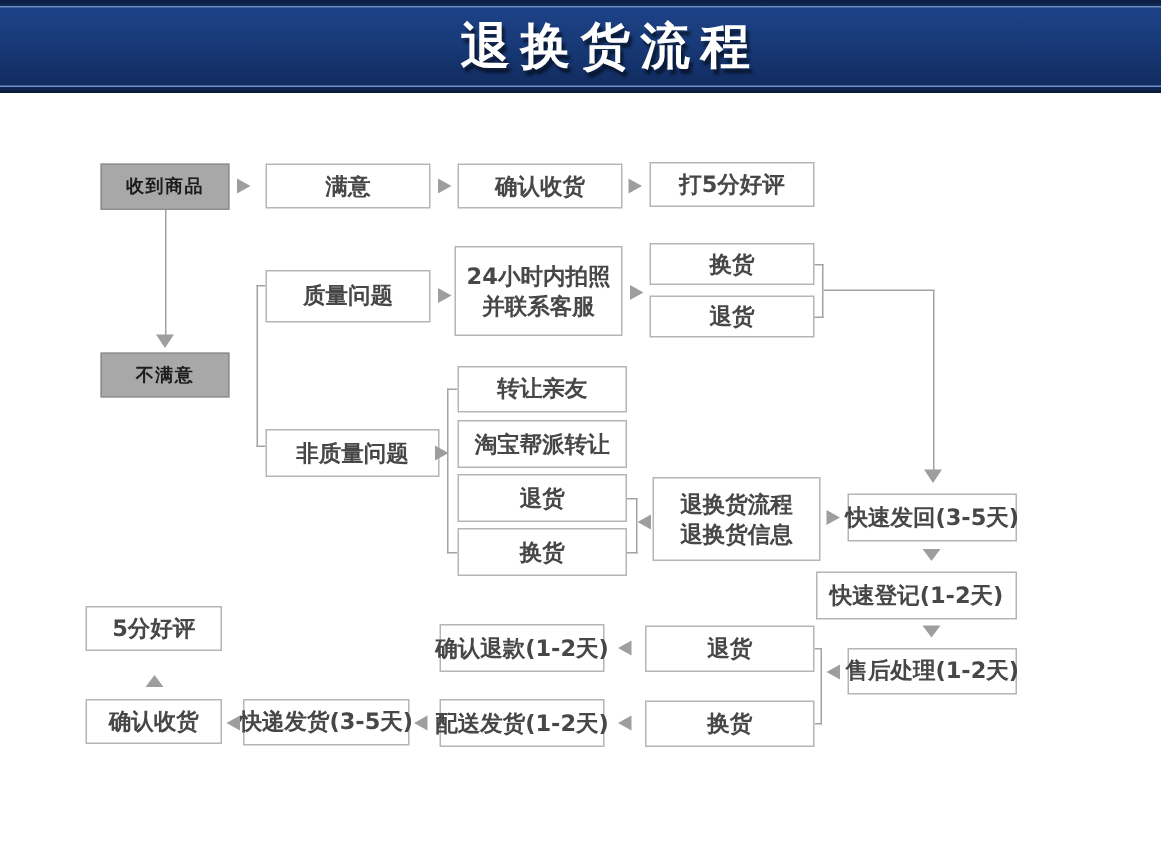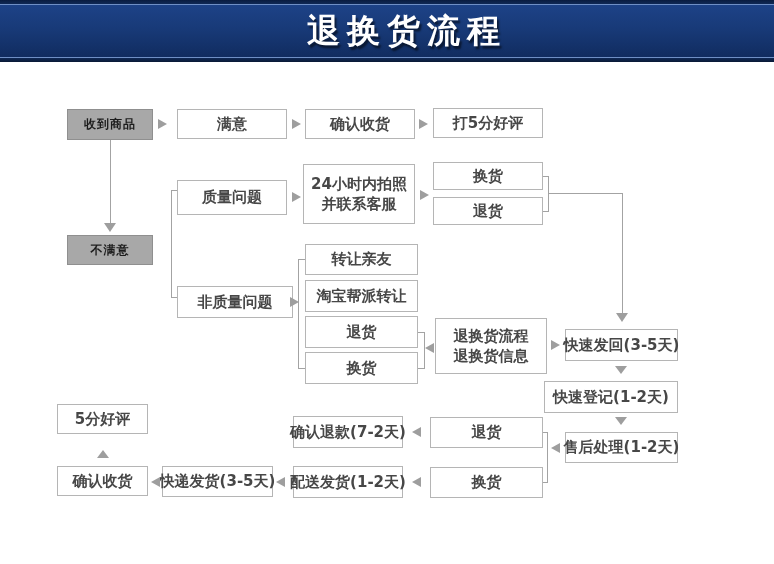--- a/index.html
+++ b/index.html
@@ -93,21 +93,21 @@
   <div class="box" style="left:544px;top:381px;width:134px;height:32px">快速登记(1-2天)</div>
   <i class="tri d" style="left:615px;top:417px"></i>
   <div class="box" style="left:565px;top:432px;width:113px;height:31px">售后处理(1-2天)</div>
   <i class="tri l" style="left:551px;top:443px"></i>
 
   <div class="br open-left" style="left:543px;top:432px;width:5px;height:51px"></div>
   <div class="box" style="left:430px;top:417px;width:113px;height:31px">退货</div>
   <div class="box" style="left:430px;top:467px;width:113px;height:31px">换货</div>
 
   <i class="tri l" style="left:412px;top:427px"></i>
-  <div class="box" style="left:293px;top:416px;width:110px;height:32px">确认退款(7-2天)</div>
+  <div class="box" style="left:293px;top:416px;width:110px;height:32px">确认退款(1-2天)</div>
 
   <i class="tri l" style="left:412px;top:477px"></i>
   <div class="box" style="left:293px;top:466px;width:110px;height:32px">配送发货(1-2天)</div>
 
   <i class="tri l" style="left:276px;top:477px"></i>
   <div class="box" style="left:162px;top:466px;width:111px;height:31px">快递发货(3-5天)</div>
 
   <i class="tri l" style="left:151px;top:477px"></i>
   <div class="box" style="left:57px;top:466px;width:91px;height:30px">确认收货</div>
 

